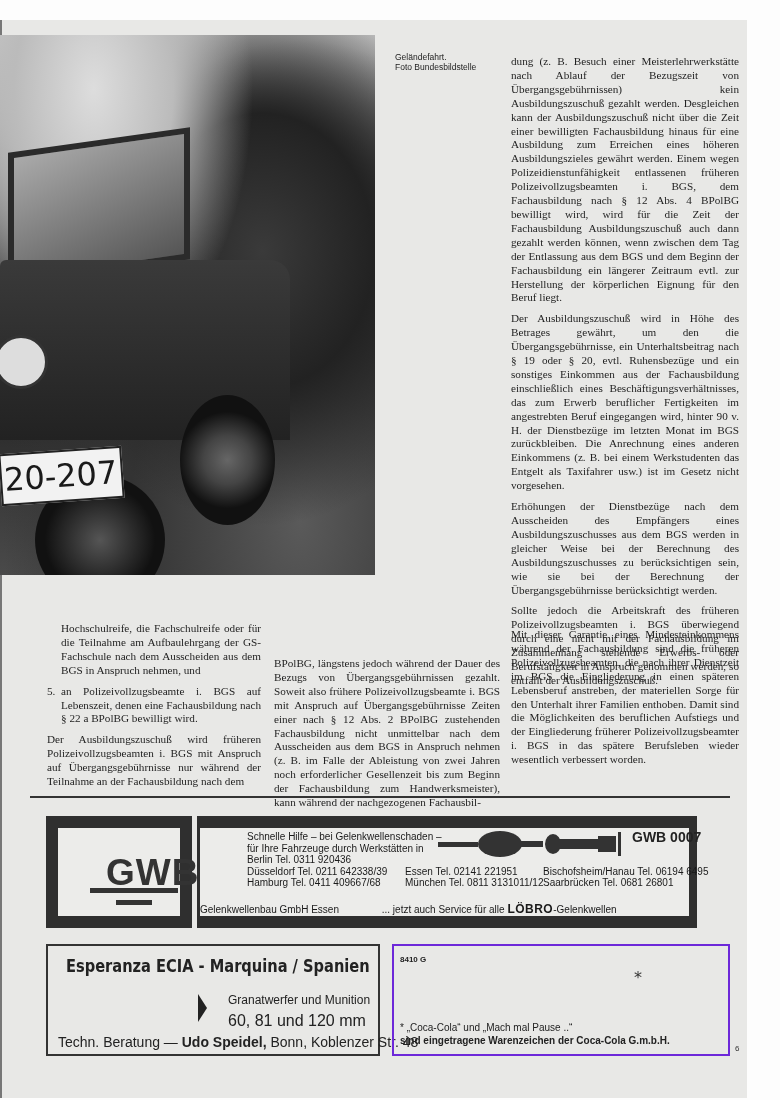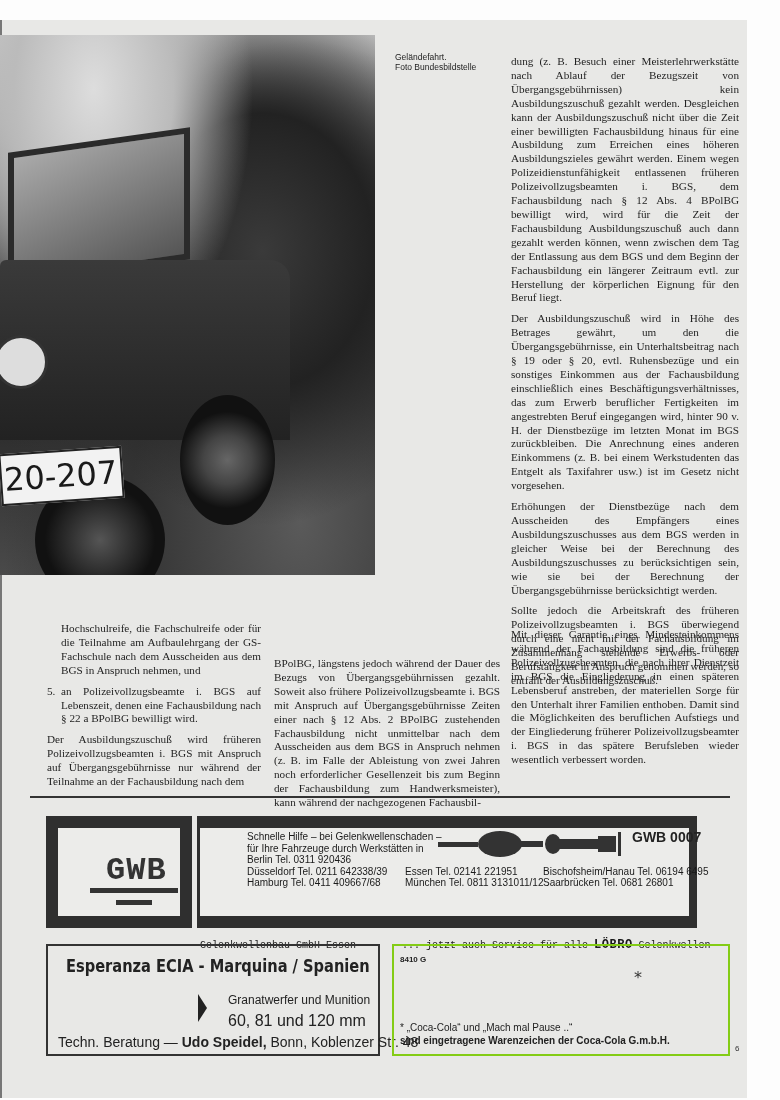--- a/index.html
+++ b/index.html
@@ -24,43 +24,43 @@
   .col-a { left:47px; top:622px; width:214px; }
   .col-b { left:274px; top:622px; width:226px;margin-top:35px; }
   .col-c { left:511px; top:628px; width:228px; }
   .indent { padding-left:14px; }
   .li5 { display:flex; }
   .li5 .num { width:14px; flex:none; }
   .rule { position:absolute; left:30px; top:796px; width:700px; height:2px; background:#333; }
   
   .gwb-logo { position:absolute; left:46px; top:816px; width:146px; height:112px; background:#2f2f2f; }
   .gwb-logo .inner { position:absolute; left:12px; top:12px; right:12px; bottom:12px; background:#ececea; }
-  .gwb-text { position:absolute; left:48px; top:24px; font-family:Liberation Mono, monospace; font-weight:bold; font-size:32px; color:#333; letter-spacing:1px; }
+  .gwb-text { position:absolute; left:48px; top:24px; font-family:Liberation Sans, sans-serif; font-weight:bold; font-size:37px; color:#333; letter-spacing:1px; }
   .gwb-bar1 { position:absolute; left:32px; top:60px; width:88px; height:5px; background:#333; }
   .gwb-bar2 { position:absolute; left:58px; top:72px; width:36px; height:5px; background:#333; }
   .gwb-box { position:absolute; left:197px; top:816px; width:500px; height:112px; background:#2f2f2f; }
   .gwb-box .inner { position:absolute; left:3px; top:12px; right:8px; bottom:12px; background:#ececea; }
   .gwb-copy { position:absolute; left:200px; top:831px; font-family:"Liberation Sans", sans-serif; font-size:10px; line-height:11.6px; color:#1a1a1a; }
   .gwb-copy .row { white-space:nowrap;margin-left:47px; }
   .gwb-copy .c2 { position:absolute; left:158px; }
   .gwb-copy .c3 { position:absolute; left:296px; }
-  .gwb-foot { position:absolute; left:200px; top:902px; font-family:Liberation Mono, monospace; font-size:10px; color:#1a1a1a; white-space:nowrap;margin-top:36px; }
+  .gwb-foot { position:absolute; left:200px; top:902px; font-family:Liberation Sans, sans-serif; font-size:10px; color:#1a1a1a; white-space:nowrap; }
   .gwb-foot .s2 { margin-left:40px; }
   .gwb-foot b { font-size:12px; letter-spacing:0.5px; }
   .gwb-code { position:absolute; left:632px; top:829px; font-family:"Liberation Sans", sans-serif; font-weight:bold; font-size:14px; color:#222; }
   .shaft { position:absolute; left:438px; top:828px; width:190px; height:32px; }
   
   .esp { position:absolute; left:46px; top:944px; width:330px; height:108px; border:2px solid #333; }
   .esp-title { position:absolute; left:18px; top:10px; font-family:"DejaVu Sans", sans-serif; font-weight:bold; font-size:17px; color:#222; white-space:nowrap; transform:scaleX(0.86); transform-origin:left; }
   .esp-arrow { position:absolute; left:150px; top:48px; width:0; height:0; border-top:14px solid transparent; border-bottom:14px solid transparent; border-left:9px solid #222; }
   .esp-l1 { position:absolute; left:180px; top:47px; font-family:"Liberation Sans", sans-serif; font-size:12px; color:#222; }
   .esp-l2 { position:absolute; left:180px; top:66px; font-family:"Liberation Sans", sans-serif; font-size:16px; color:#222; }
   .esp-foot { position:absolute; left:10px; top:88px; font-family:"Liberation Sans", sans-serif; font-size:14px; color:#222; white-space:nowrap; }
   
-  .coke { position:absolute; left:392px; top:944px; width:334px; height:108px; border:2px solid #84cc16; }
+  .coke { position:absolute; left:392px; top:944px; width:334px; height:108px; border:2px solid #6d28d9; }
   .coke-code { position:absolute; left:6px; top:9px; font-family:"Liberation Sans", sans-serif; font-weight:bold; font-size:8px; color:#222; }
   .coke-title { position:absolute; left:6px; top:30px; font-family:"Liberation Sans", sans-serif; font-weight:bold; font-size:27px; color:#222; white-space:nowrap; letter-spacing:-0.5px; }
   .coke-star { position:absolute; left:240px; top:22px; font-family:"DejaVu Sans", sans-serif; font-size:16px; color:#333; }
   .coke-disc { position:absolute; left:256px; top:6px; width:76px; height:76px; border-radius:50%; background:#2a2a2a; color:#eee; text-align:center; }
   .coke-disc .t { font-family:"Liberation Sans", sans-serif; font-weight:bold; font-size:6px; margin-top:13px; }
   .coke-disc .b { font-family:"Liberation Serif", serif; font-style:italic; font-weight:bold; font-size:15px; margin-top:3px; }
   .coke-disc .s { font-family:"Liberation Sans", sans-serif; font-size:4px; margin-top:2px; }
   .coke-f1 { position:absolute; left:6px; top:76px; font-family:"Liberation Sans", sans-serif; font-size:10px; color:#222; white-space:nowrap; }
   .coke-f2 { position:absolute; left:6px; top:89px; font-family:"Liberation Sans", sans-serif; font-weight:bold; font-size:10px; color:#222; white-space:nowrap; }
   .pagenum { position:absolute; left:735px; top:1044px; font-family:"Liberation Sans", sans-serif; font-size:8px; color:#333; }

